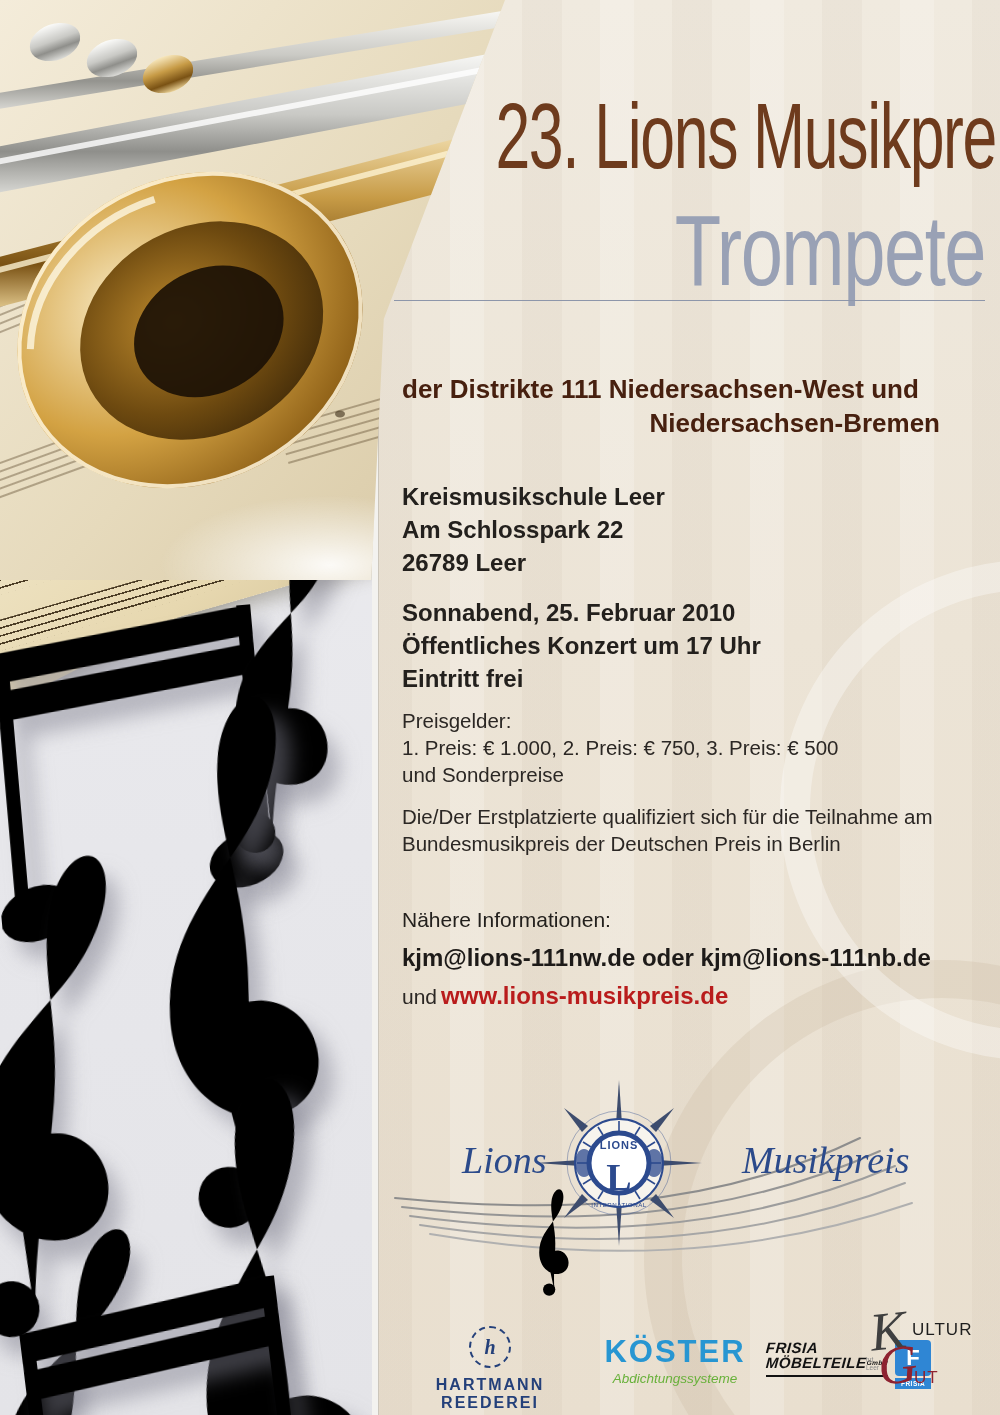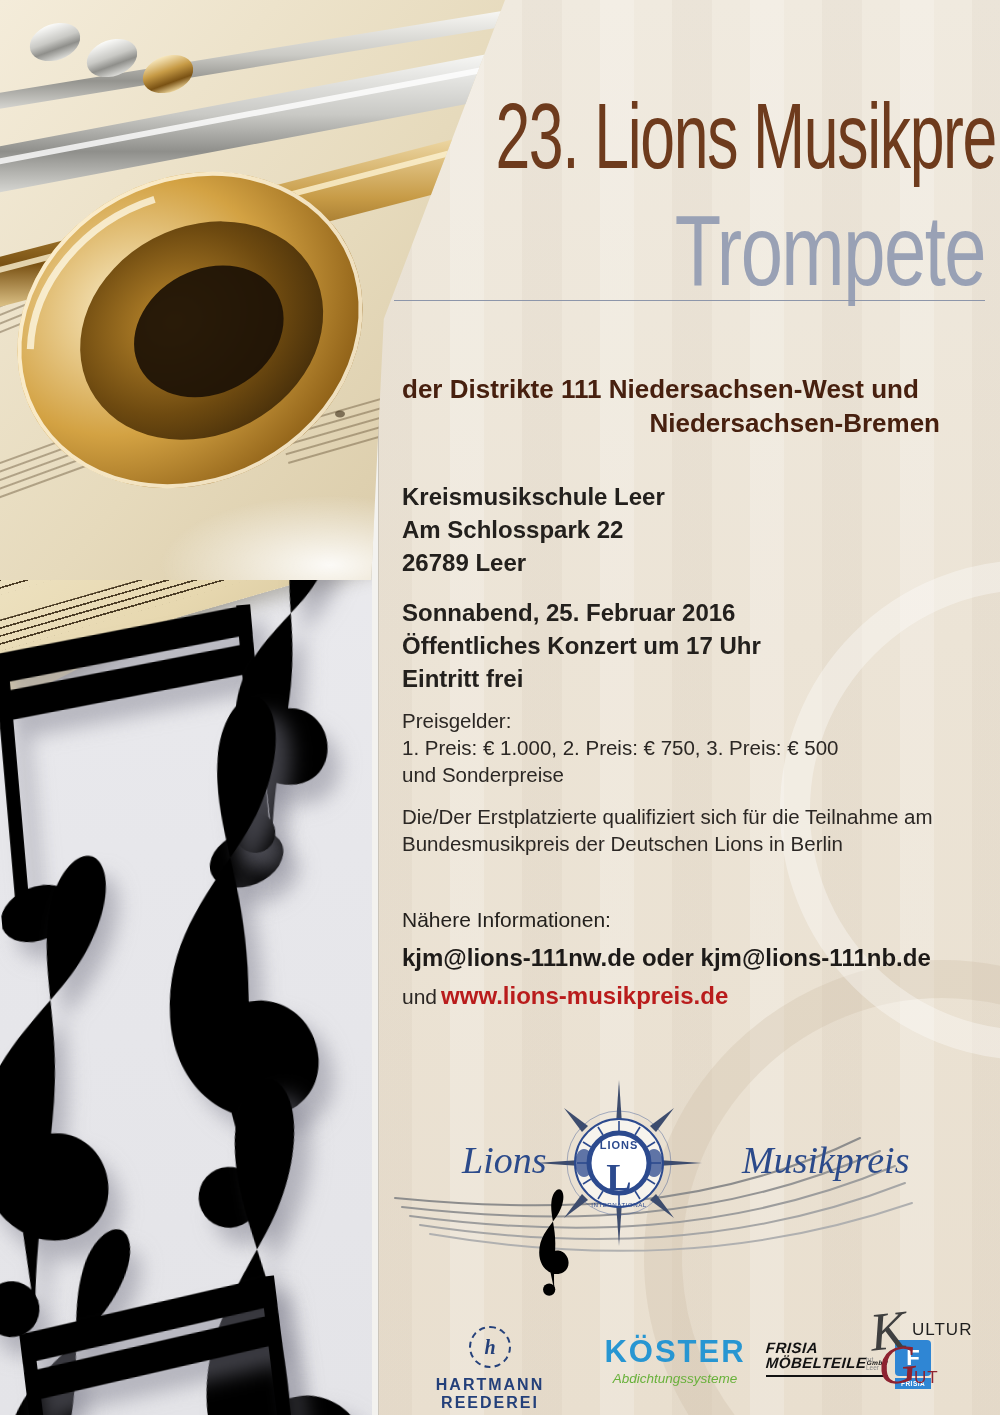--- a/index.html
+++ b/index.html
@@ -251,32 +251,32 @@
   <div class="txt district">
     <div class="l1">der Distrikte 111 Niedersachsen-West und</div>
     <div class="l2">Niedersachsen-Bremen</div>
   </div>
   <div class="txt venue">
     <div>Kreismusikschule Leer</div>
     <div>Am Schlosspark 22</div>
     <div>26789 Leer</div>
   </div>
   <div class="txt event">
-    <div>Sonnabend, 25. Februar 2016</div>
+    <div>Sonnabend, 25. Februar 2010</div>
     <div>Öffentliches Konzert um 17 Uhr</div>
     <div>Eintritt frei</div>
   </div>
   <div class="txt prizes">
     <div>Preisgelder:</div>
     <div>1. Preis: € 1.000, 2. Preis: € 750, 3. Preis: € 500</div>
     <div>und Sonderpreise</div>
   </div>
   <div class="txt qualif">
     <div>Die/Der Erstplatzierte qualifiziert sich für die Teilnahme am</div>
-    <div>Bundesmusikpreis der Deutschen Lions in Berlin</div>
+    <div>Bundesmusikpreis der Deutschen Preis in Berlin</div>
   </div>
   <div class="txt infolabel">Nähere Informationen:</div>
   <div class="txt emails">kjm@lions-111nw.de oder kjm@lions-111nb.de</div>
   <div class="txt webline">
     <span>und</span><b>www.lions-musikpreis.de</b>
   </div>
 
   <div class="logo">
     <svg class="arcs" viewBox="0 0 620 210">
       <g fill="none" stroke-linecap="round">

